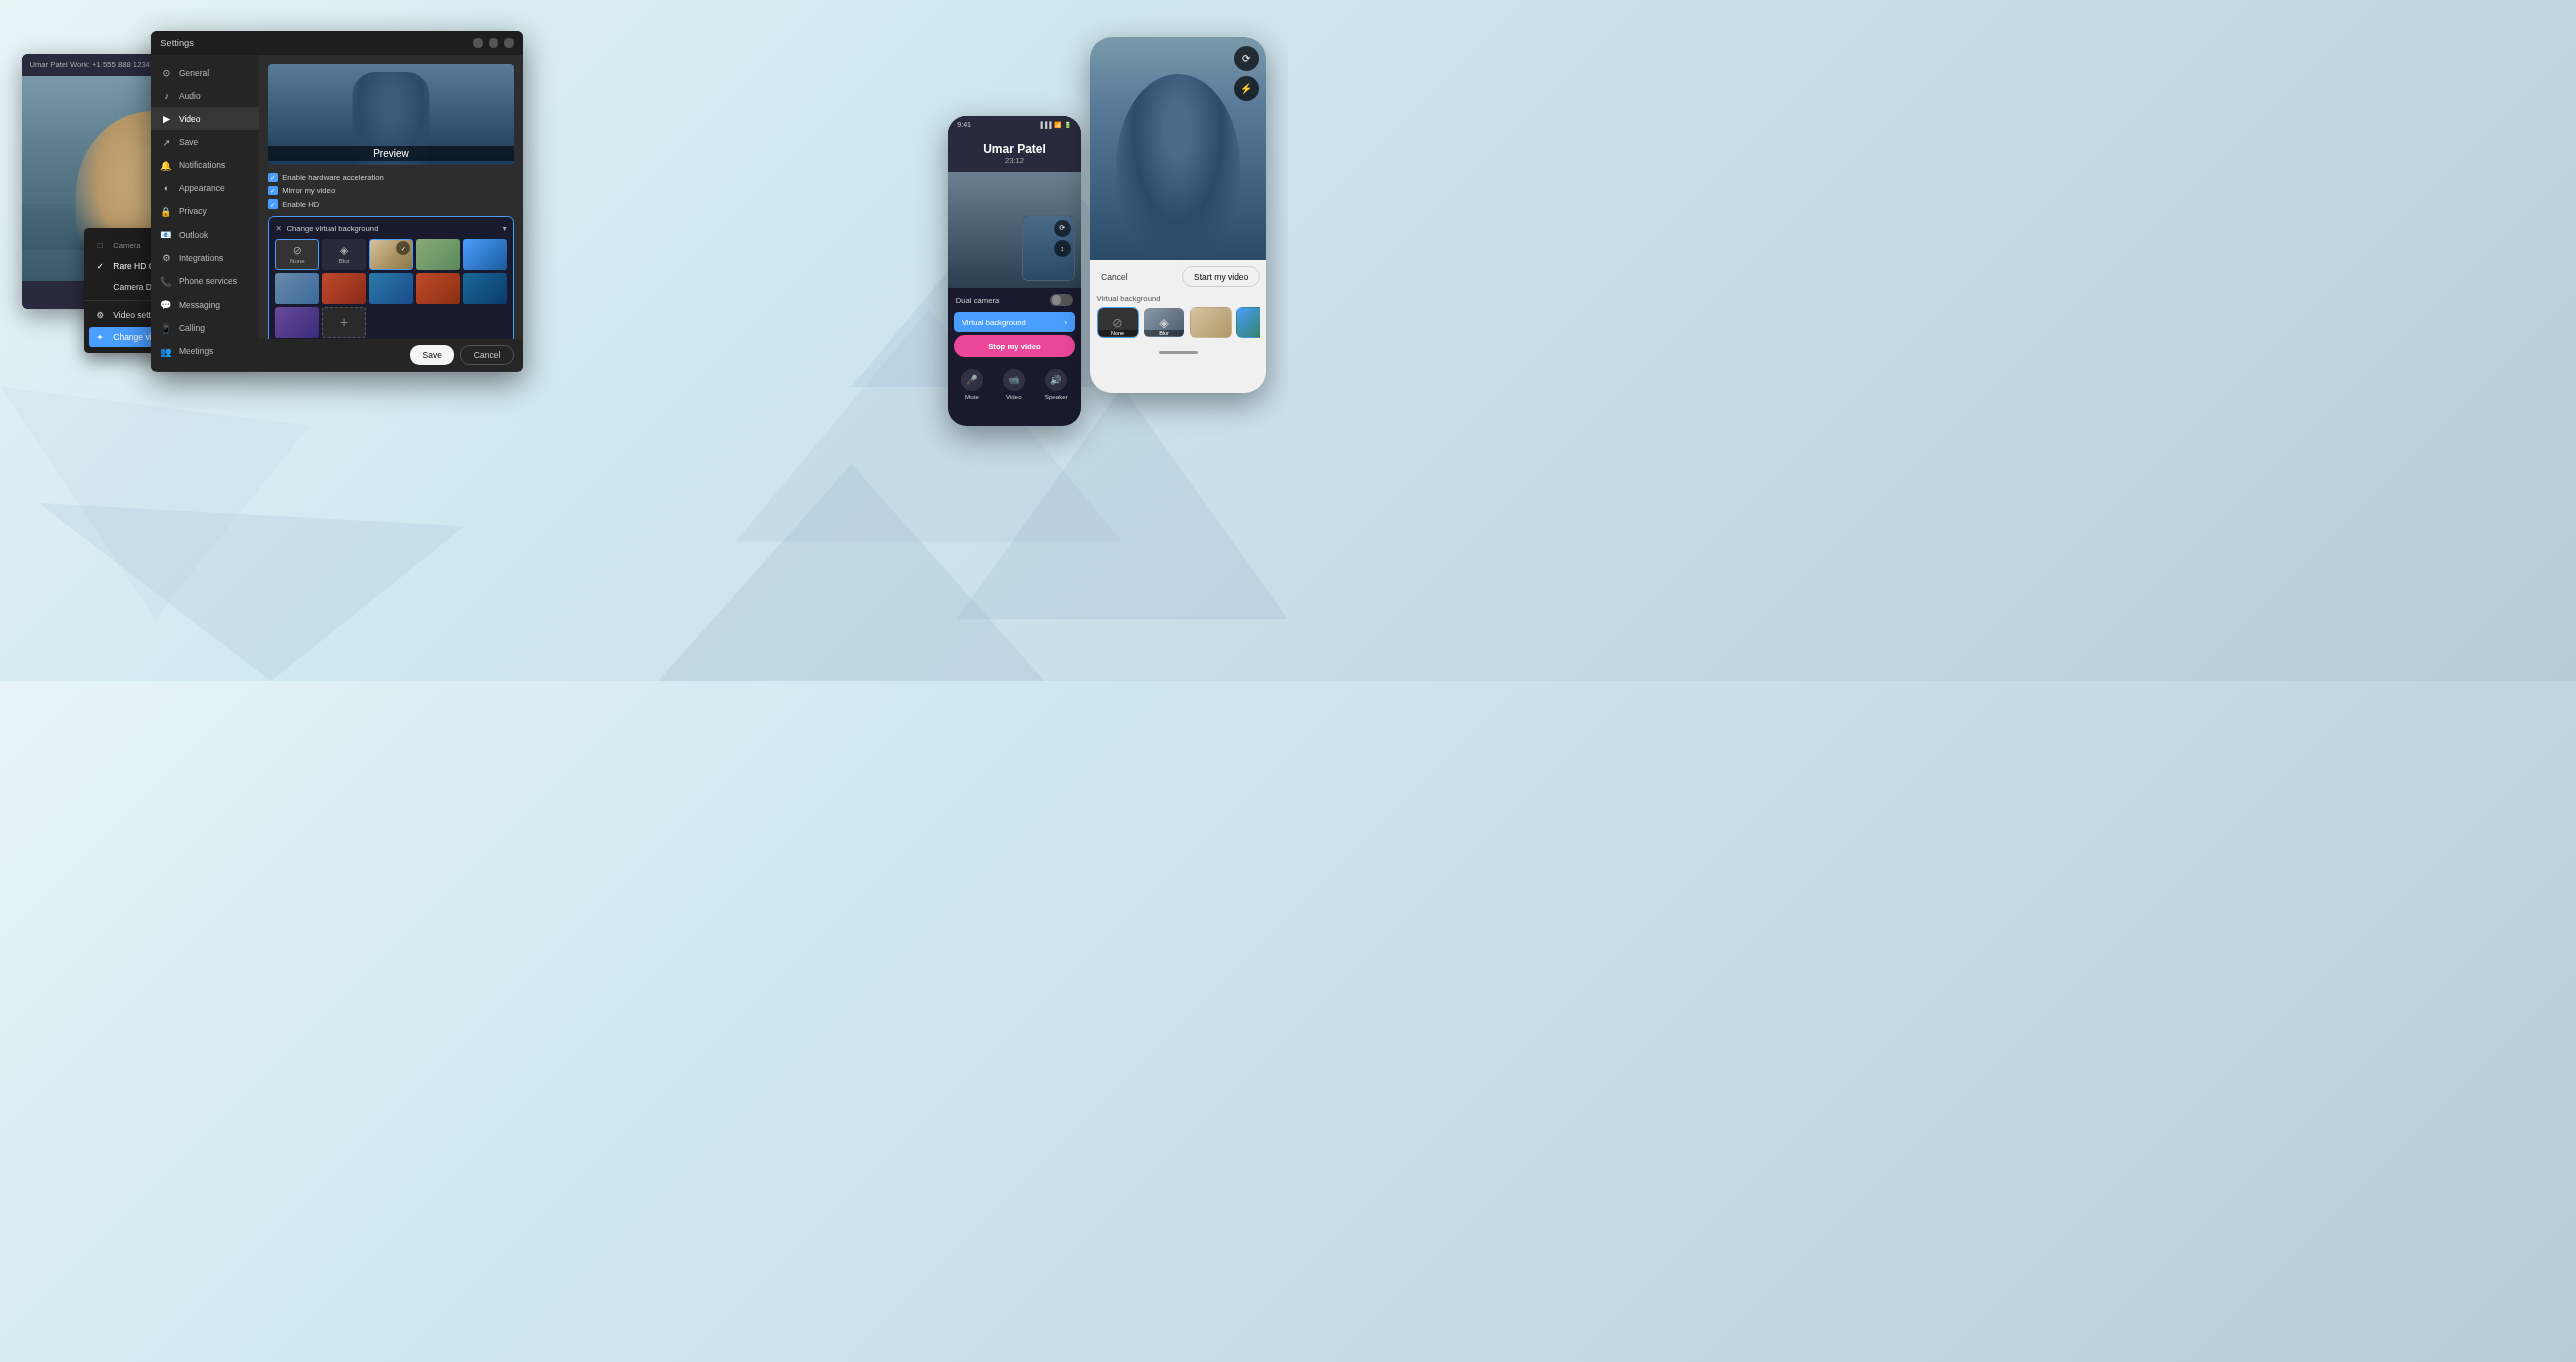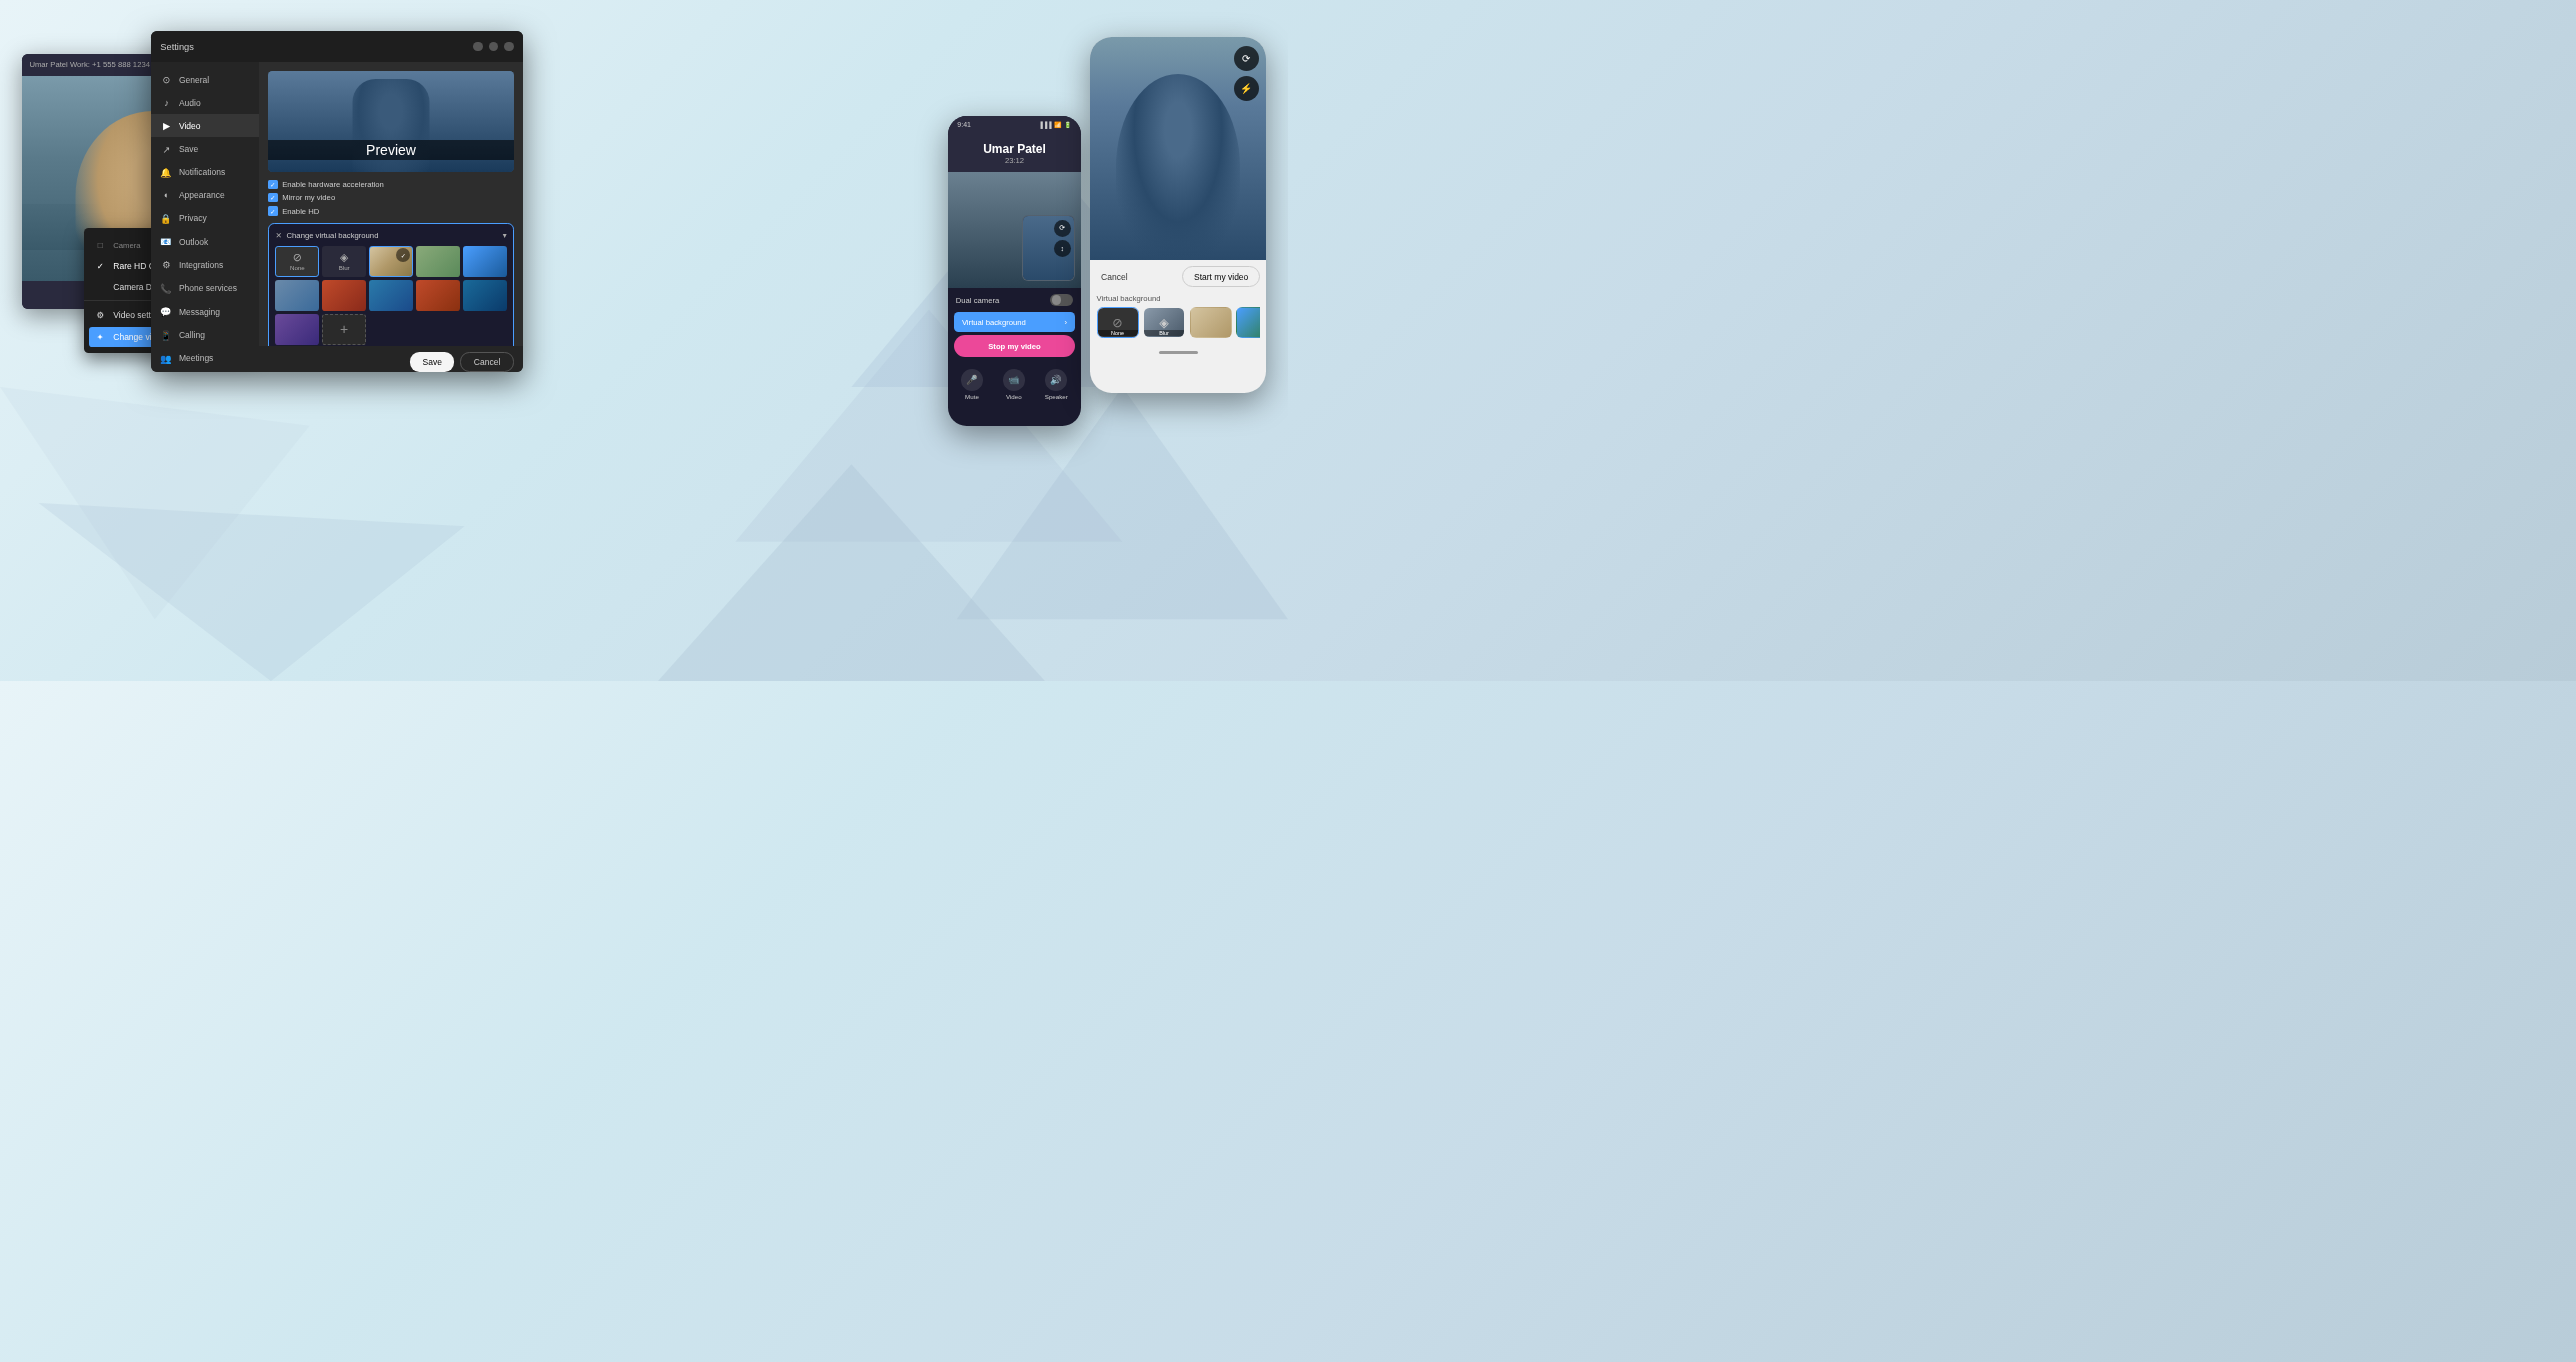--- a/index.html
+++ b/index.html
@@ -136,21 +136,21 @@
       top: 0px;
       width: 372px;
       height: 341px;
       background: #2d2d2d;
       border-radius: 6.2px;
       box-shadow: 0 9.3px 31px rgba(0,0,0,0.5);
       overflow: hidden;
       z-index: 20;
     }
     .settings-titlebar {
-      height: 31px;
+      height: 24px;
       background: #1e1e1e;
       display: flex;
       align-items: center;
       padding: 0 9.3px;
       justify-content: space-between;
       font-size: 9.3px;
       color: #ccc;
     }
     .titlebar-btns { display: flex; gap: 6.2px; }
     .titlebar-btn {
@@ -196,26 +196,26 @@
       border-radius: 4.6px;
       margin-bottom: 7.7px;
       position: relative;
       overflow: hidden;
       display: flex;
       align-items: center;
       justify-content: center;
     }
     .preview-label {
       position: absolute;
-      bottom: 12px;
+      bottom: 4px;
       left: 0;
       right: 0;
       background: rgba(0,0,0,0.6);
       color: #fff;
-      font-size: 14px;
+      font-size: 10px;
       text-align: center;
       padding: 2.3px;
     }
     .settings-checkboxes { margin-bottom: 7.7px; }
     .setting-check {
       display: flex;
       align-items: center;
       gap: 4.6px;
       color: #ccc;
       font-size: 7.7px;

